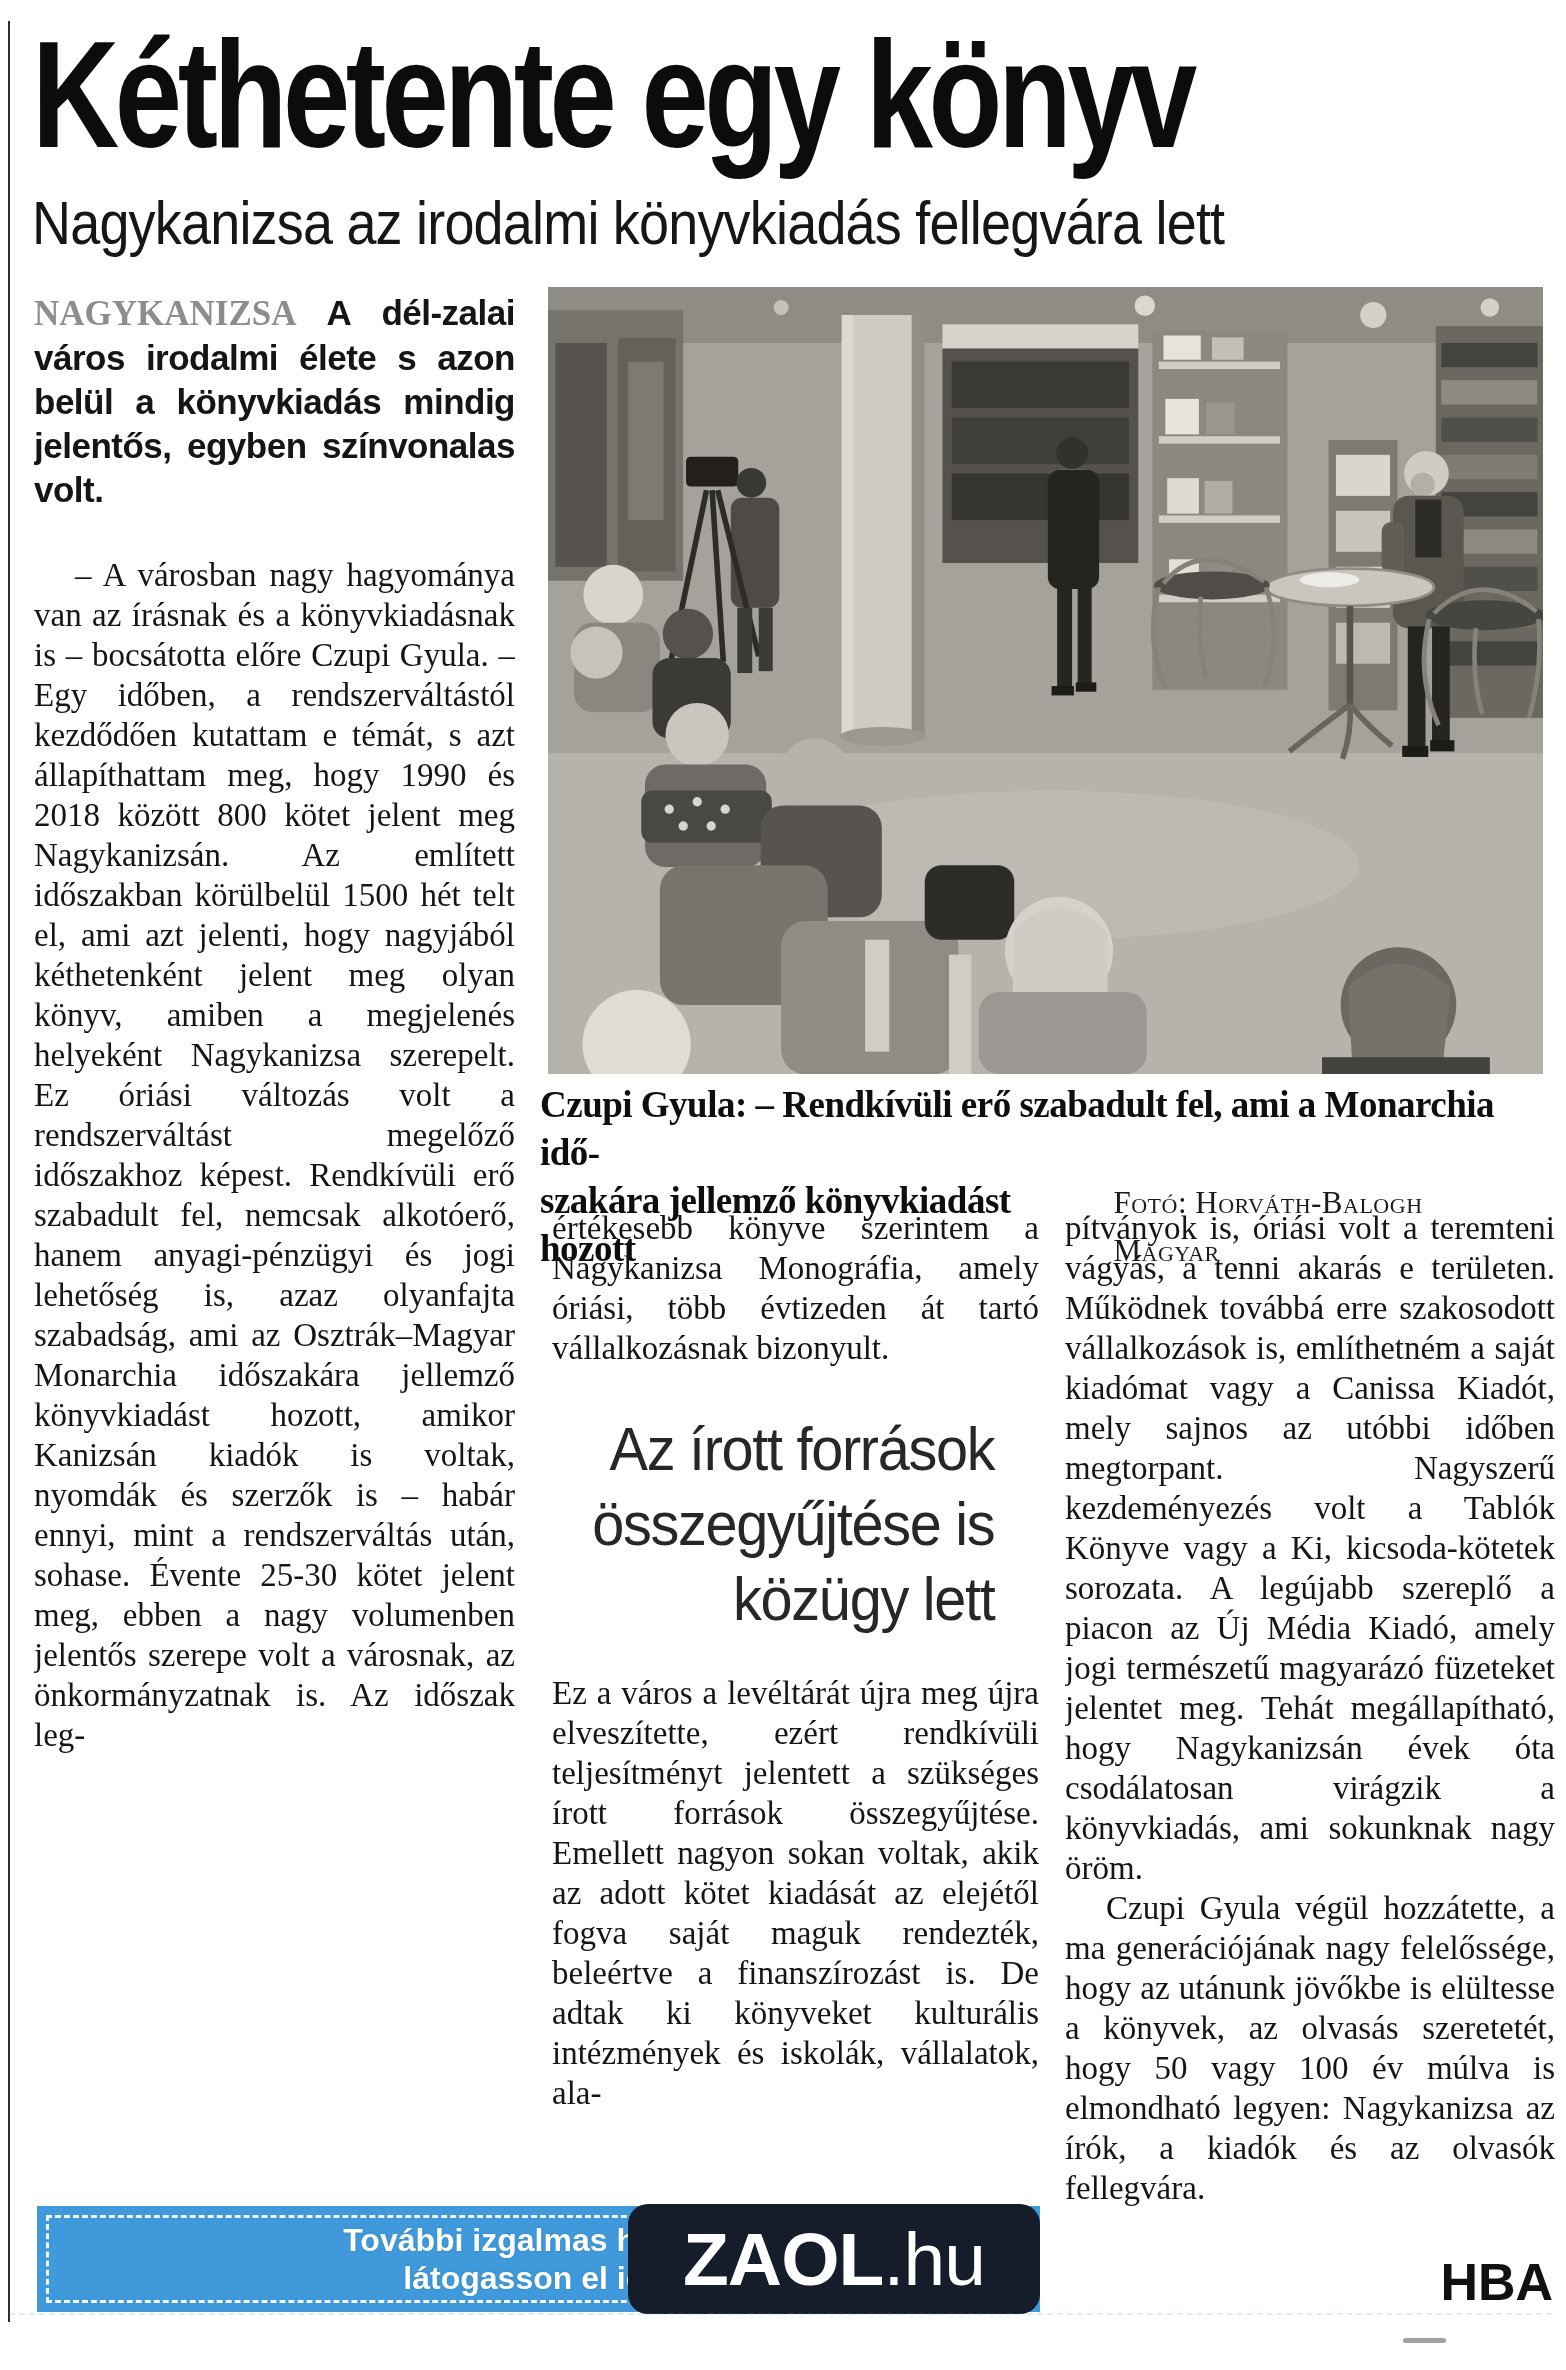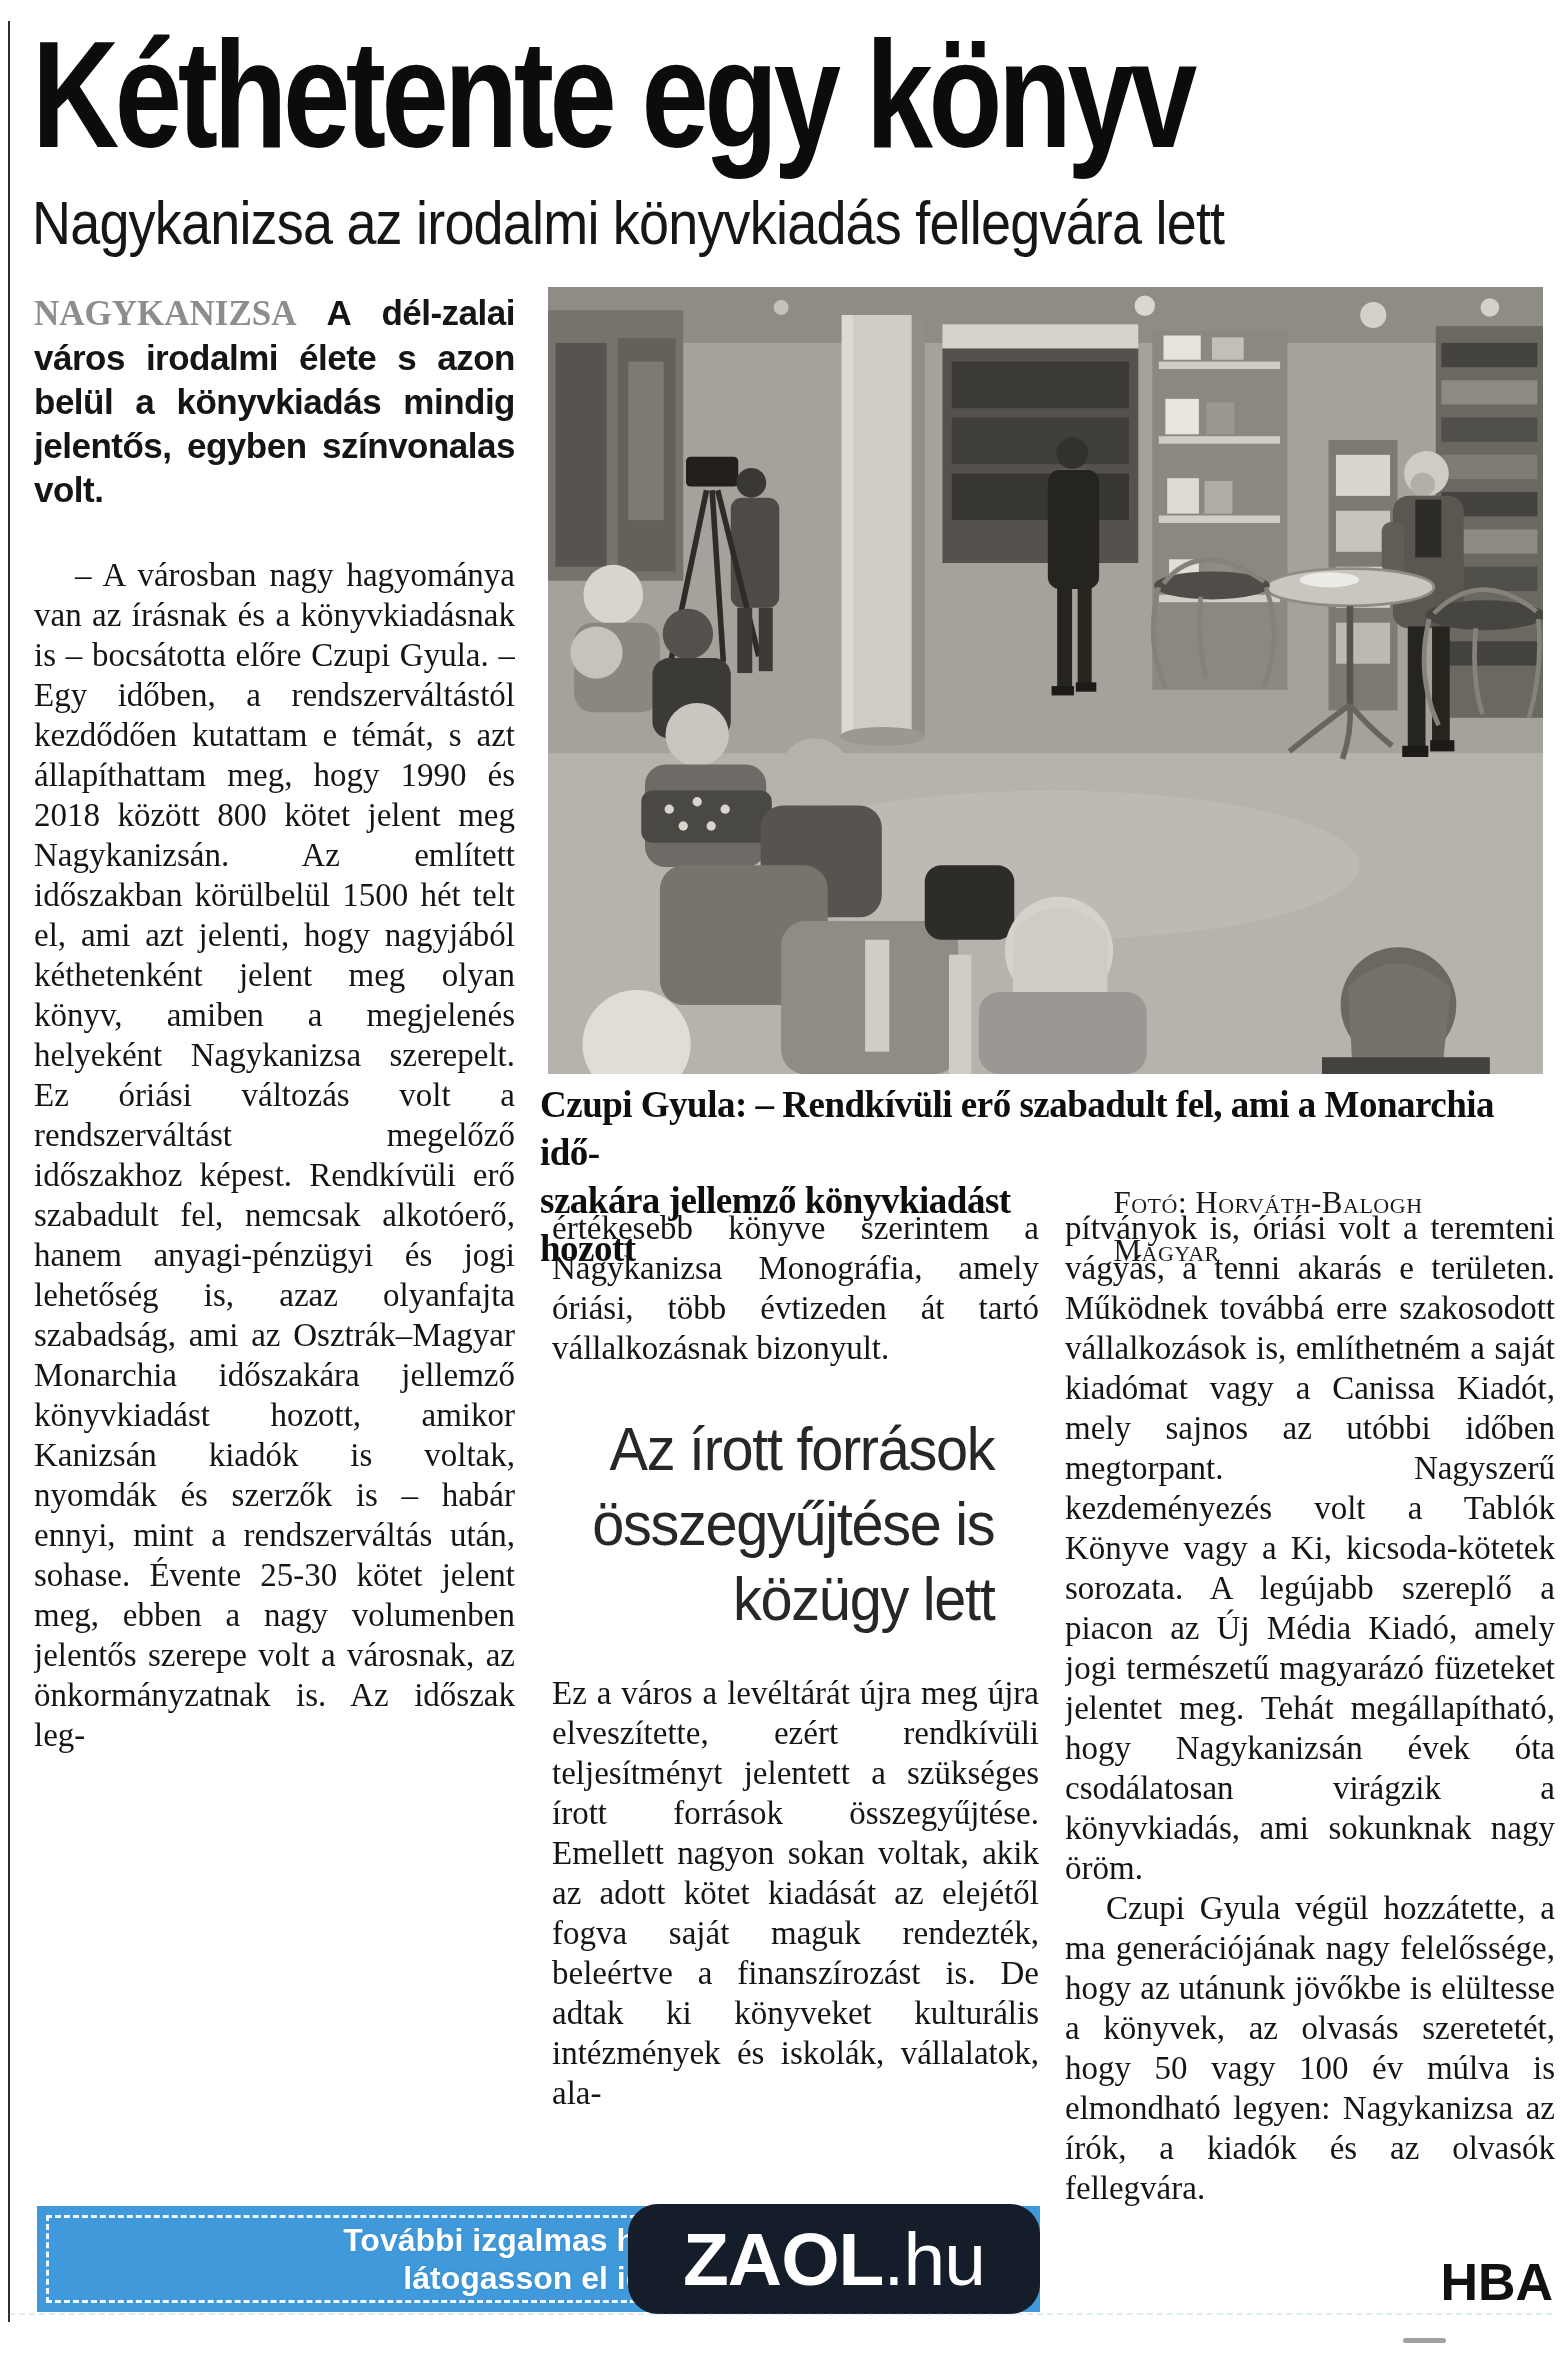--- a/index.html
+++ b/index.html
@@ -43,21 +43,21 @@
           font-weight:700;font-size:52px;color:#111;}
 
   .promo{position:absolute;left:37px;top:2206px;width:1003px;height:106px;}
   .promo-blue{position:absolute;inset:0;background:#3f99da;}
   .promo-dash{position:absolute;inset:9.3px;border:3.7px dashed rgba(255,255,255,.92);
               display:flex;flex-direction:column;align-items:center;justify-content:center;
               color:#fff;font-family:"Liberation Sans",sans-serif;font-weight:700;
               font-size:32px;line-height:38px;text-shadow:0 0 1.9px rgba(30,90,140,.4);}
   .promo-dash > div{width:597px;text-align:center;}
   .promo-brand{position:absolute;right:0;top:-1.9px;height:110px;width:412px;background:#141d29;
-               border-radius:30px;display:flex;align-items:center;justify-content:center;color:#fff;
+               border-radius:20px;display:flex;align-items:center;justify-content:center;color:#fff;
                font-family:"Liberation Sans",sans-serif;font-size:75px;letter-spacing:-0.9px;}
   .brand-main{font-weight:700;}
   .brand-suffix{font-weight:400;}
 
   .scan-line{position:absolute;left:9.3px;top:2313px;width:1543px;border-top:2.8px dashed rgba(110,175,200,.22);}
   .artifact-dash{position:absolute;left:1403px;top:2338px;width:43px;height:4.7px;background:#7a7a7a;border-radius:2.8px;opacity:.7;}
 </style>
 </head>
 <body>
 

